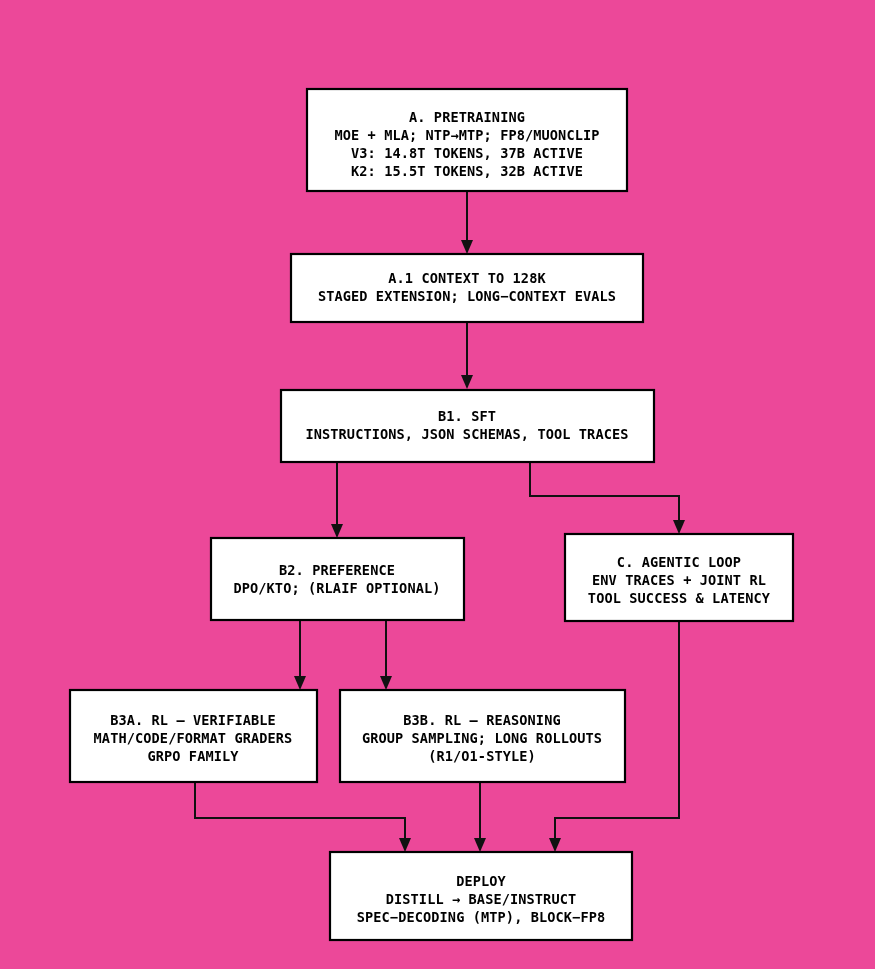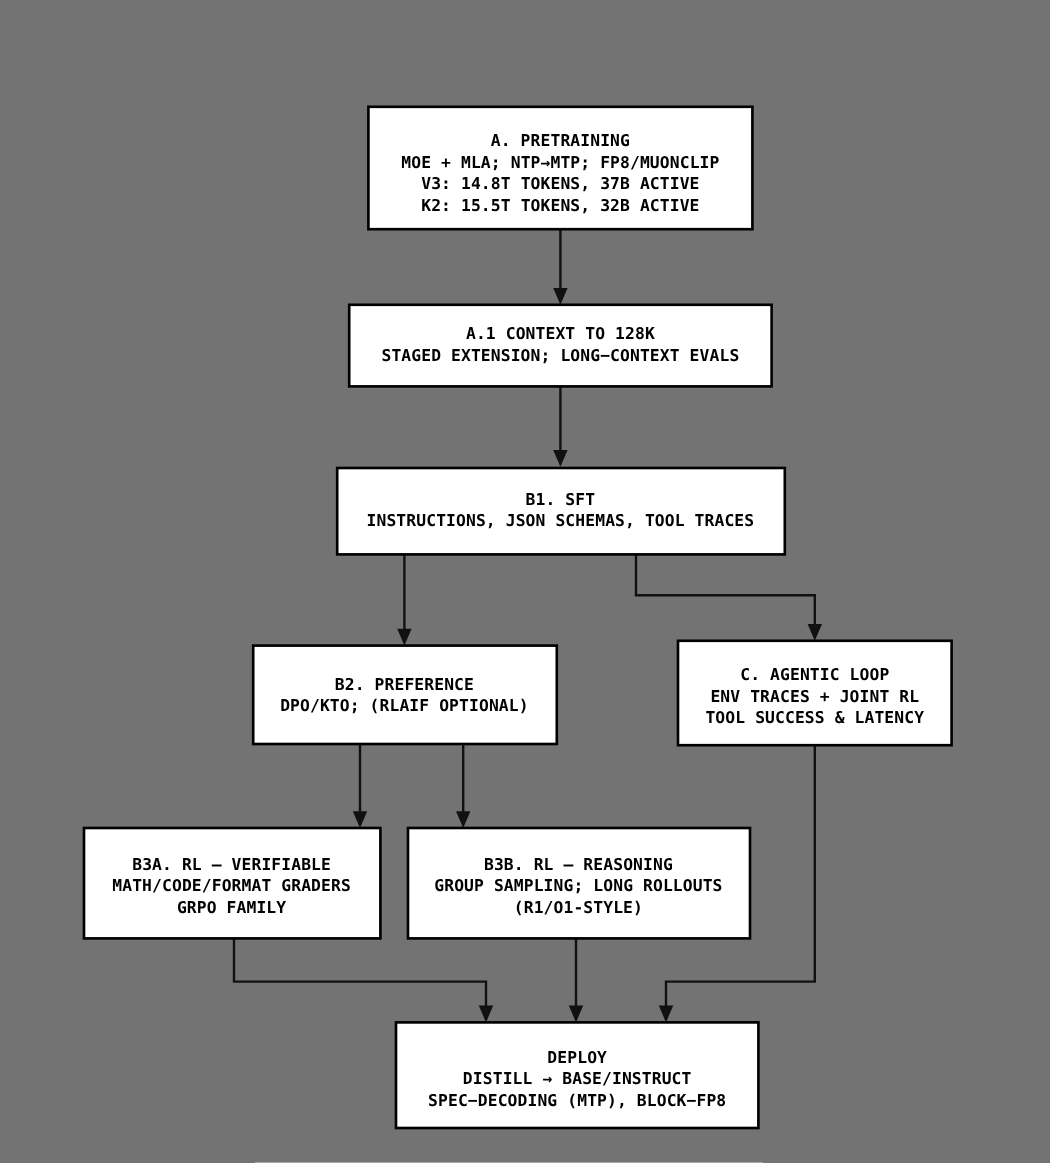--- a/index.html
+++ b/index.html
@@ -10,21 +10,21 @@
   body {
     width: 875px;
     height: 969px;
     font-family: "DejaVu Sans Mono", "Liberation Mono", monospace;
     overflow: hidden;
   }
   #flowchart-root {
     position: relative;
     width: 875px;
     height: 969px;
-    background: #737373;
+    background: #ec4899;
   }
   svg.diagram {
     display: block;
     width: 875px;
     height: 969px;
   }
   .node-box {
     fill: #ffffff;
     stroke: #000000;
     stroke-width: 2.2;

